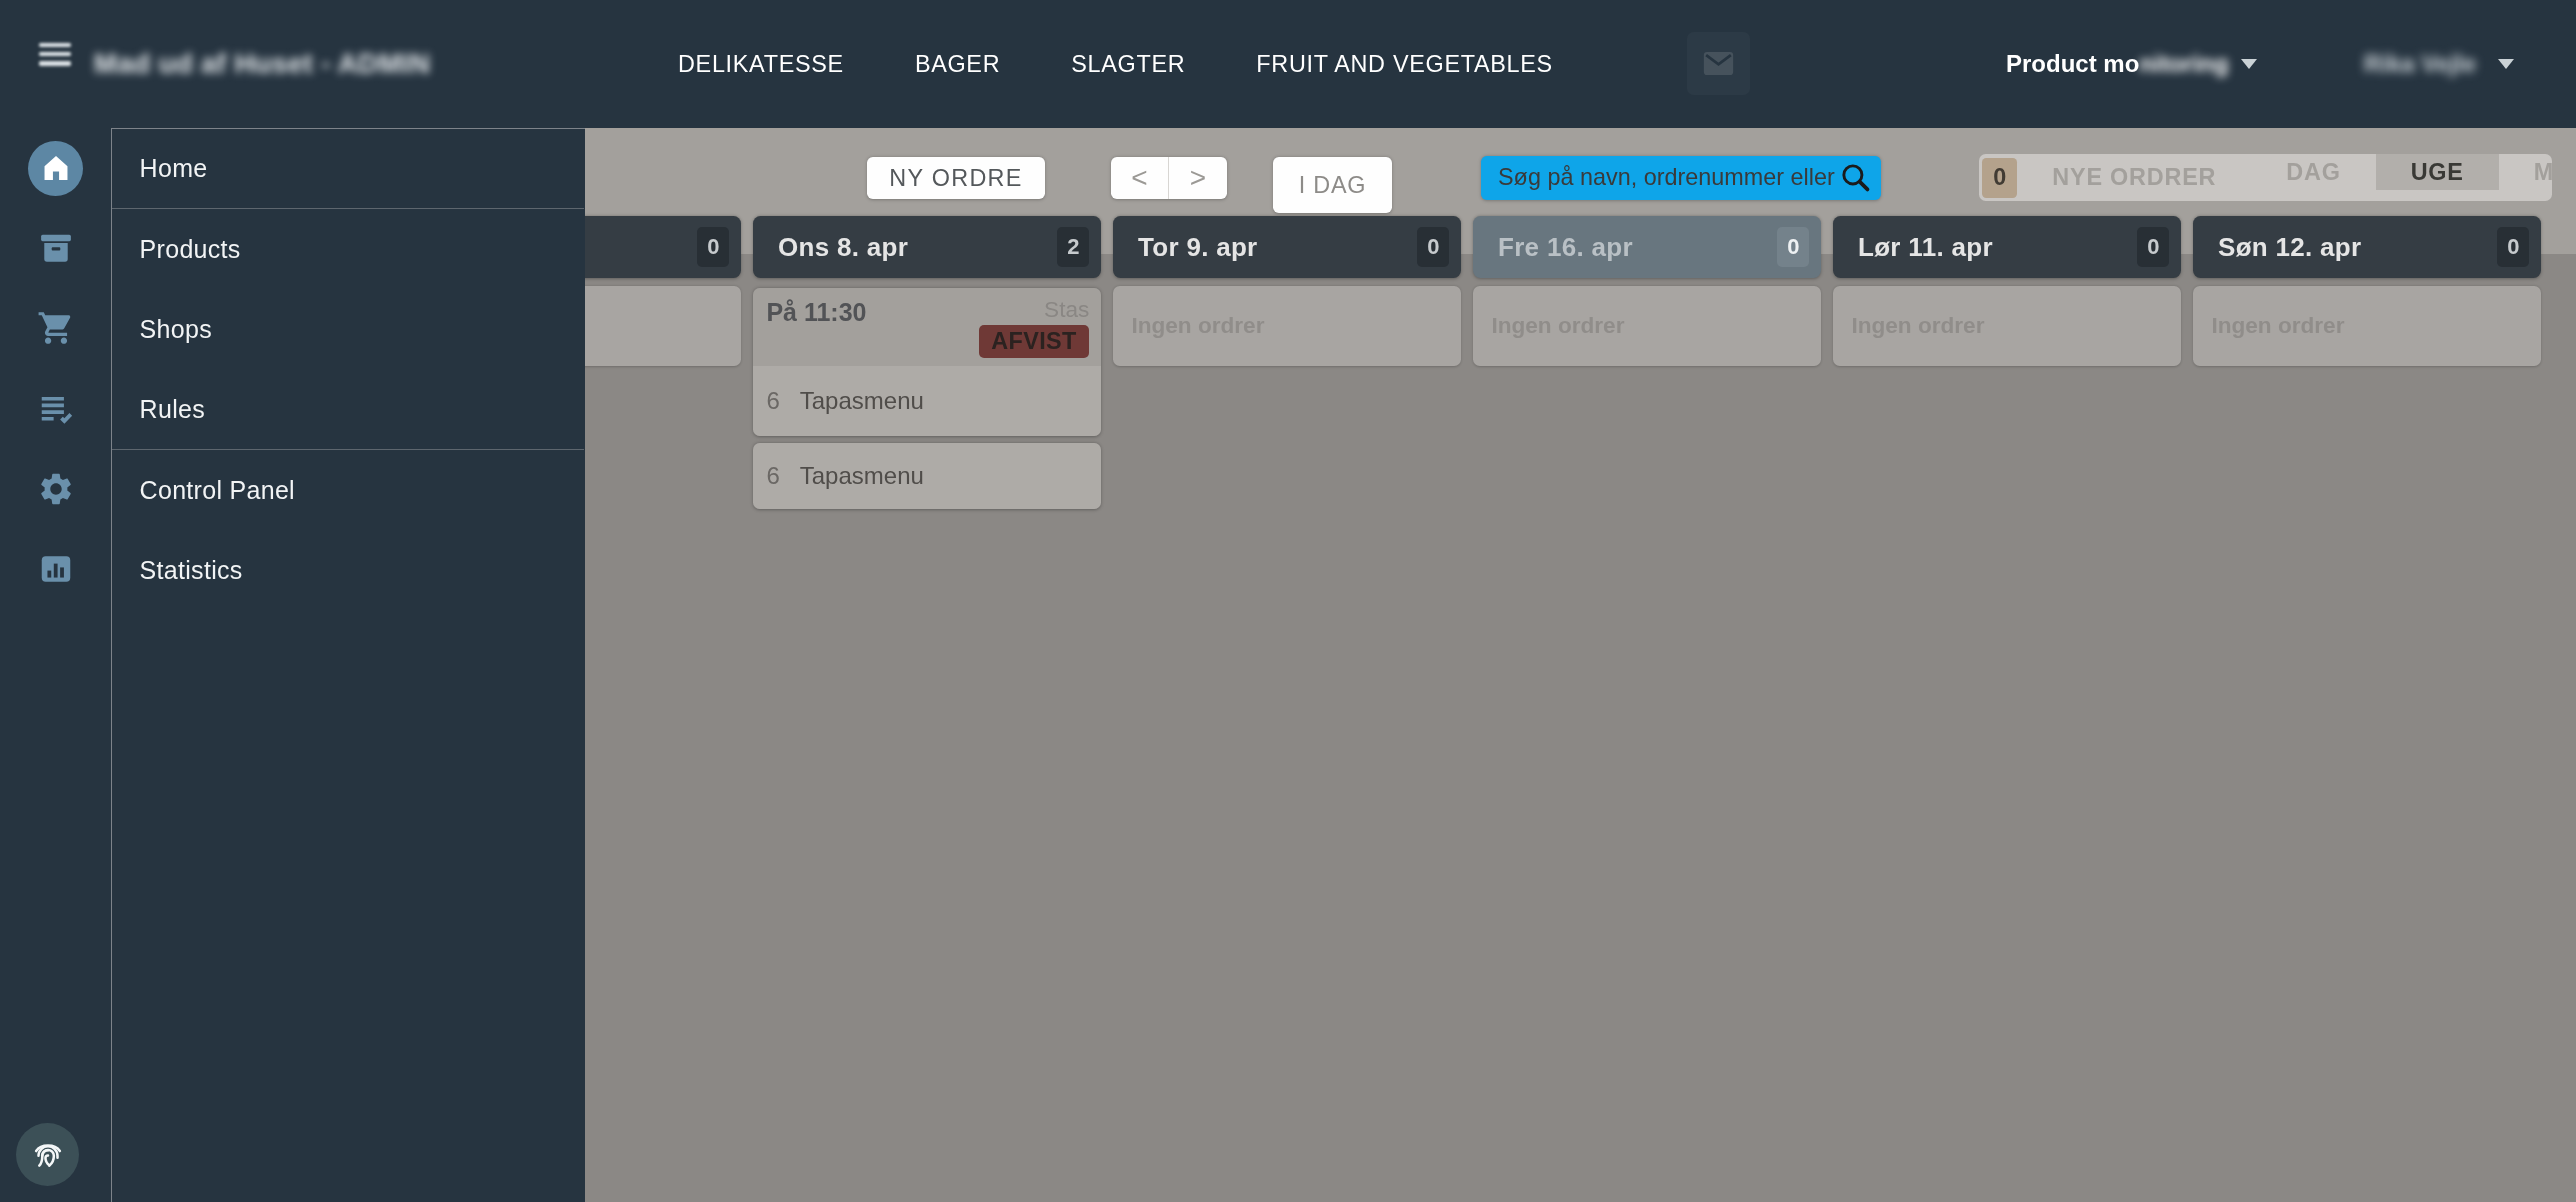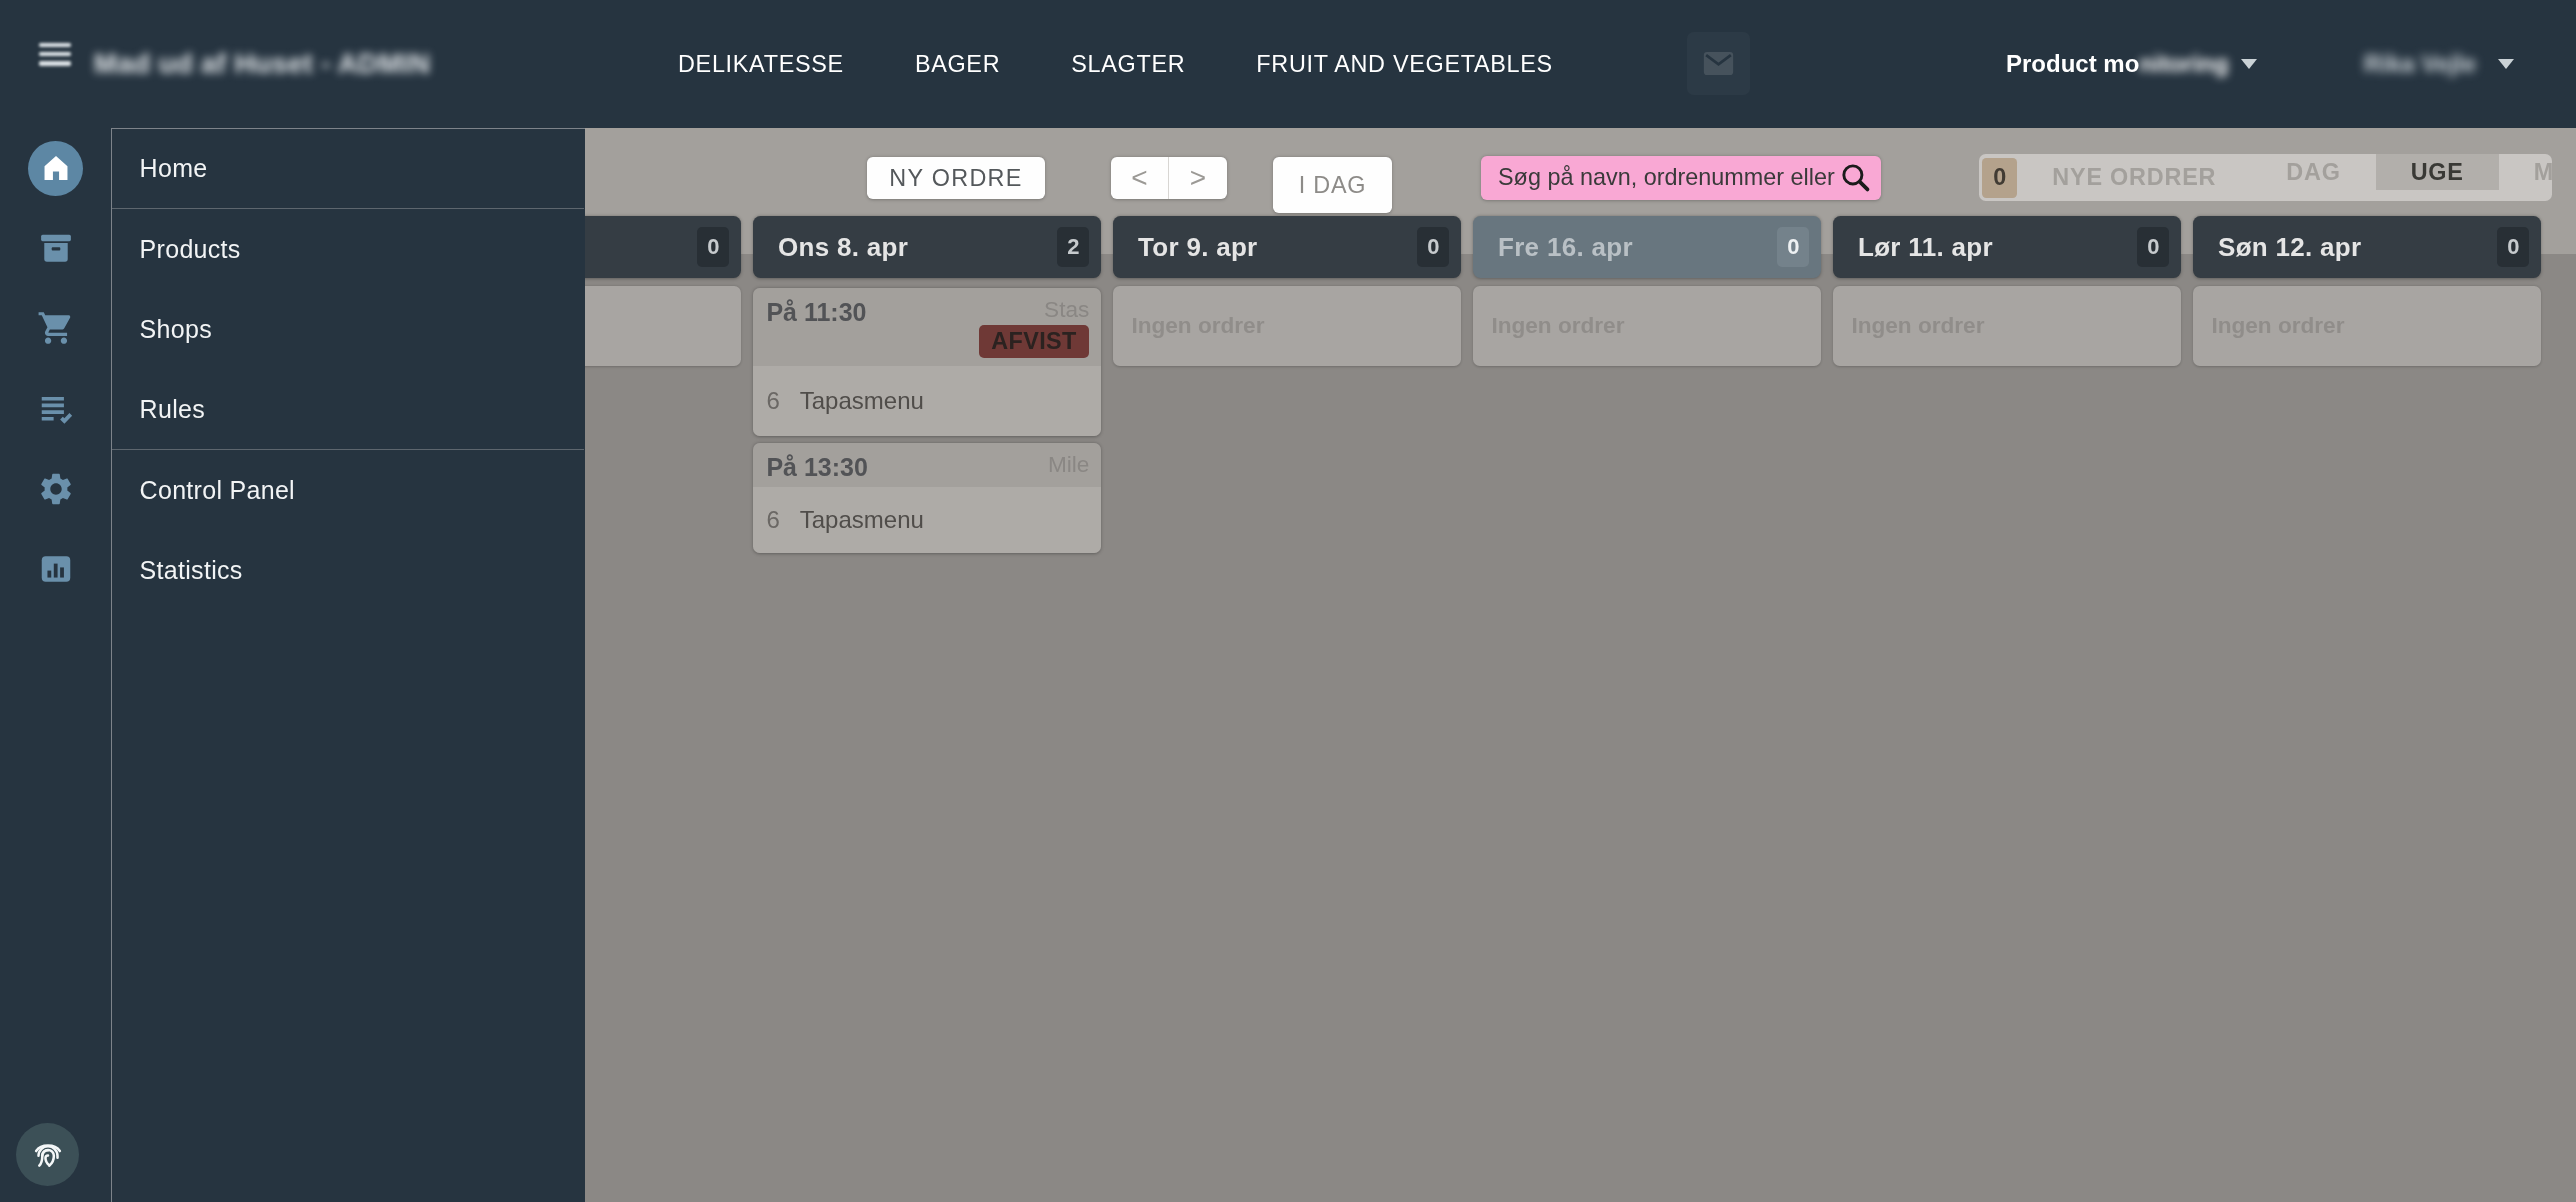--- a/index.html
+++ b/index.html
@@ -48,21 +48,21 @@
 
   .btn{position:absolute;background:#fefefe;border-radius:5.8px;box-shadow:0 0.8px 3.3px rgba(0,0,0,.25);
        display:flex;align-items:center;justify-content:center;cursor:pointer;box-sizing:border-box;}
   .btn-newoder{left:867px;top:29px;width:178px;height:42px;color:#54585b;font-size:23.4px;font-weight:500;letter-spacing:1.3px;}
   .pager{left:1111px;top:29px;width:116px;height:42px;padding:0;}
   .pager .half{width:50%;height:100%;display:flex;align-items:center;justify-content:center;
         color:#9b9995;font-size:28px;cursor:pointer;}
   .pager .half:first-child{border-right:1.7px solid #d8d6d3;box-sizing:border-box;}
   .btn-today{left:1273px;top:29px;width:119px;height:56px;color:#8d8b88;font-size:23.4px;letter-spacing:0.8px;}
 
-  .search{position:absolute;left:1481px;top:27.6px;width:400px;height:44px;background:#f9a8d4;border-radius:5.8px;
+  .search{position:absolute;left:1481px;top:27.6px;width:400px;height:44px;background:#0ea5e9;border-radius:5.8px;
           box-shadow:0 0.8px 3.3px rgba(0,0,0,.25);display:flex;align-items:center;}
   .search input{flex:1;border:none;outline:none;background:transparent;margin-left:15px;
           font-size:23.4px;color:#222;font-family:inherit;}
   .search input::placeholder{color:#3a3a3a;opacity:1;}
   .search .mag{width:35px;height:35px;margin-right:8.4px;flex:none;}
 
   .seg{position:absolute;left:1979px;top:26px;width:573px;height:47px;background:#c9c6c3;border-radius:6.7px;
        display:flex;align-items:center;overflow:hidden;}
   .seg-badge{flex:none;width:35px;height:40px;margin-left:3.3px;border-radius:4.2px;background:#b4a28c;
        display:flex;align-items:center;justify-content:center;color:#413b33;font-size:23.4px;font-weight:bold;}
@@ -253,24 +253,20 @@
             <span class="oc-time">På 11:30</span>
             <span class="oc-cust">Stas</span>
             <span class="oc-status">AFVIST</span>
           </div>
           <div class="oc-body" style="height:70px">
             <span class="oc-qty">6</span>
             <span class="oc-name">Tapasmenu</span>
           </div>
         </div>
         <div class="order-card" style="left: 753px; top: 315px;">
-          <div class="oc-head" style="height:44px">
-            <span class="oc-time">På 13:30</span>
-            <span class="oc-cust">Mile</span>
-          </div>
           <div class="oc-body" style="height:66px">
             <span class="oc-qty">6</span>
             <span class="oc-name">Tapasmenu</span>
           </div>
         </div>
         <div class="col-header" style="left: 1113px;">
           <span class="day">Tor 9. apr</span>
           <span class="cnt">0</span>
         </div>
         <div class="empty-card" style="left: 1113px;">

